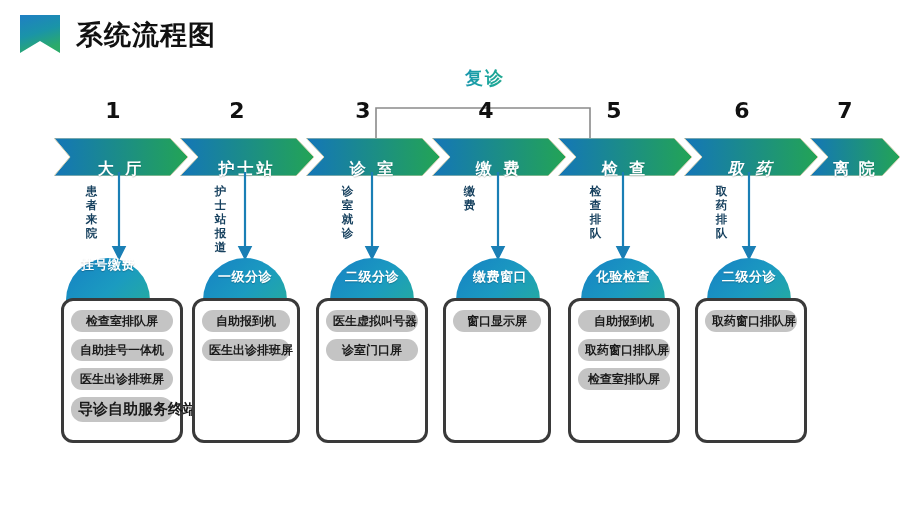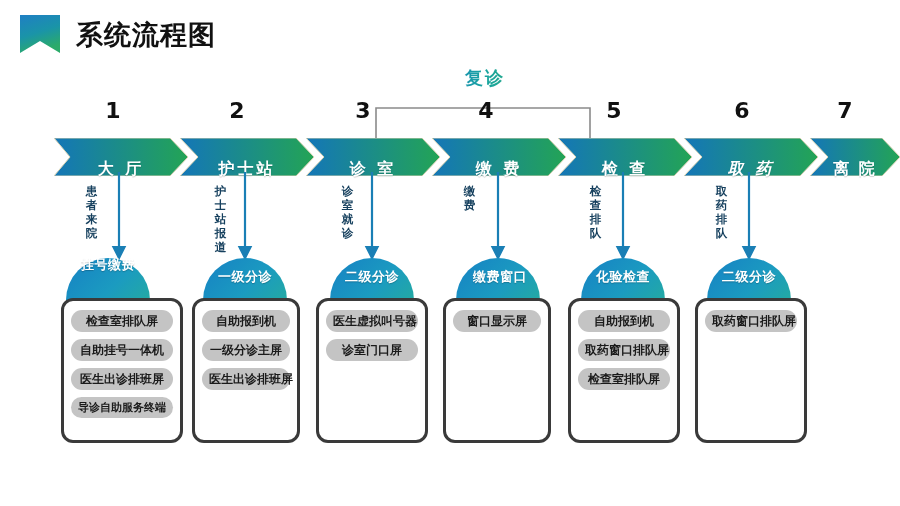--- a/index.html
+++ b/index.html
@@ -232,26 +232,25 @@
   <div class="dome-label" style="left:190px;top:268px;">一级分诊</div>
   <div class="dome-label" style="left:317px;top:268px;">二级分诊</div>
   <div class="dome-label" style="left:445px;top:268px;">缴费窗口</div>
   <div class="dome-label" style="left:568px;top:268px;text-align:center;">化验检查</div>
   <div class="dome-label" style="left:694px;top:268px;">二级分诊</div>
 
   <div class="card" style="left:61px;width:122px;height:145px;">
     <div class="pill">检查室排队屏</div>
     <div class="pill">自助挂号一体机</div>
     <div class="pill">医生出诊排班屏</div>
-    <div class="pill" style="font-size:11px;">导诊自助服务终端</div>
+    <div class="pill" style="font-size:15px;">导诊自助服务终端</div>
   </div>
 
   <div class="card" style="left:192px;width:108px;height:145px;">
     <div class="pill">自助报到机</div>
-    <div class="pill">一级分诊主屏</div>
     <div class="pill">医生出诊排班屏</div>
   </div>
 
   <div class="card" style="left:316px;width:112px;height:145px;">
     <div class="pill">医生虚拟叫号器</div>
     <div class="pill">诊室门口屏</div>
   </div>
 
   <div class="card" style="left:443px;width:108px;height:145px;">
     <div class="pill">窗口显示屏</div>

